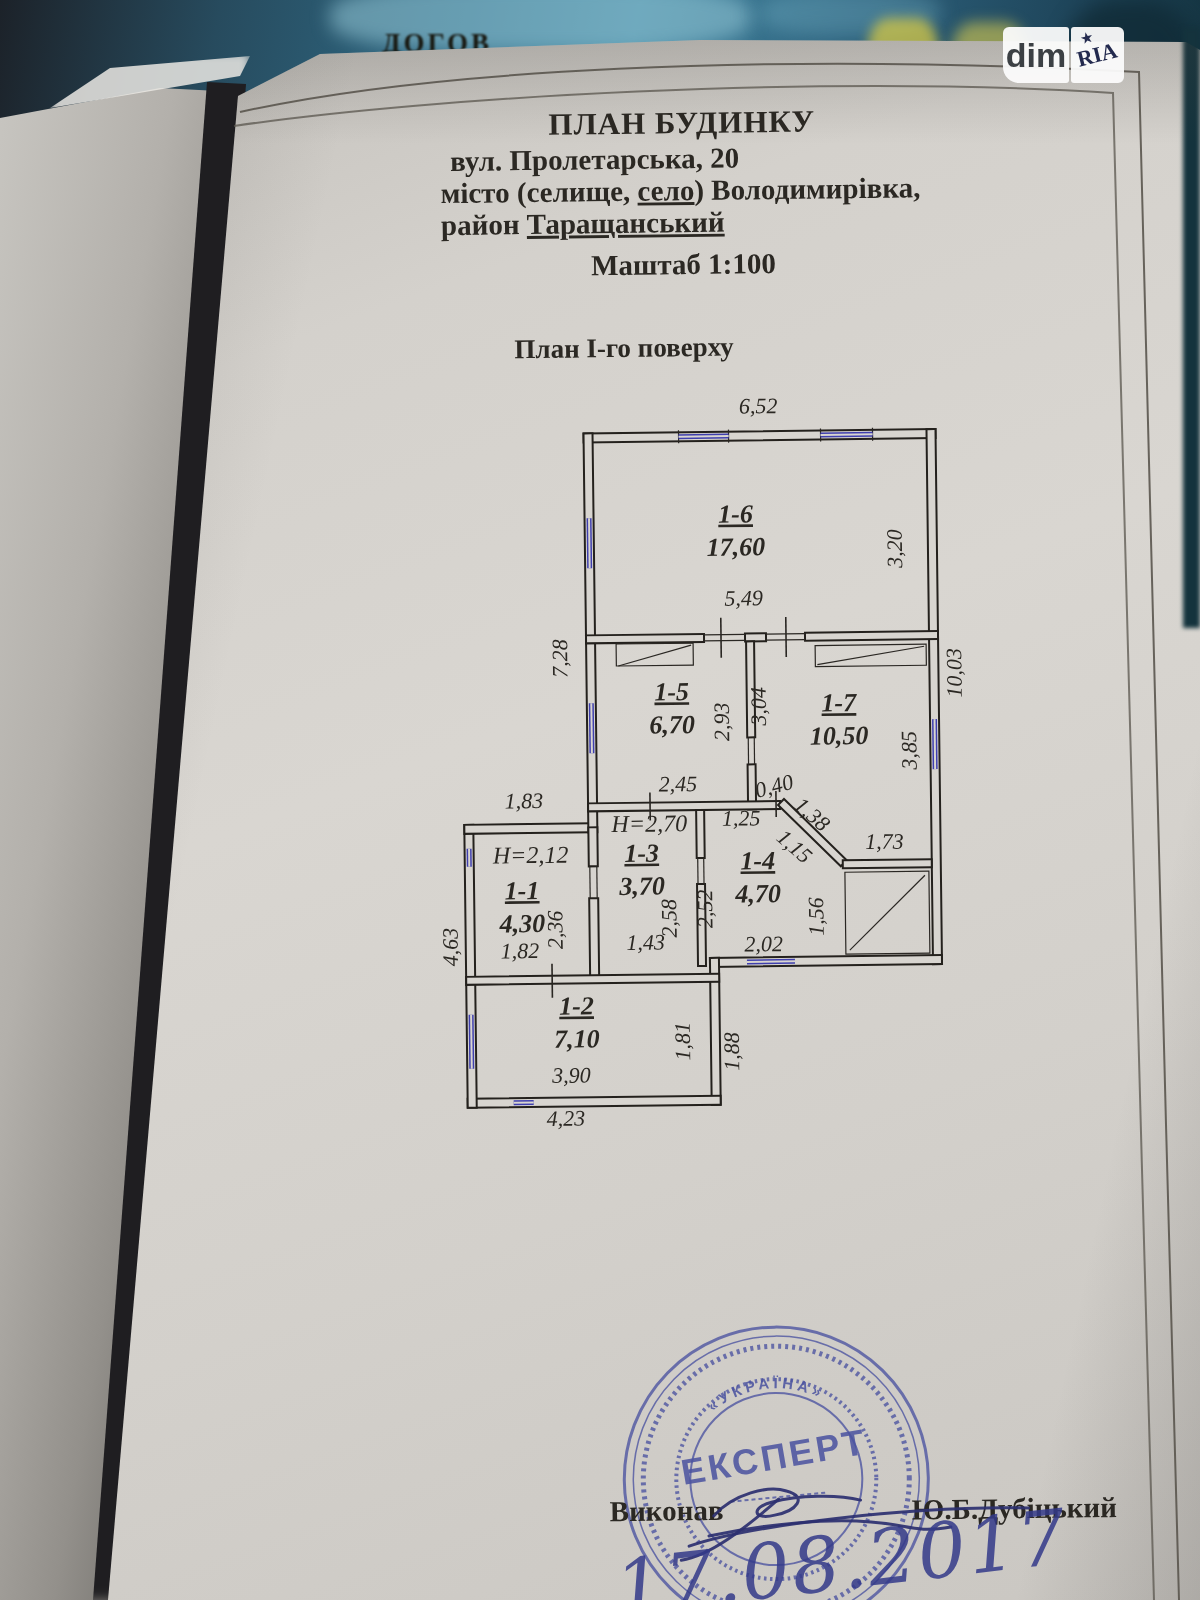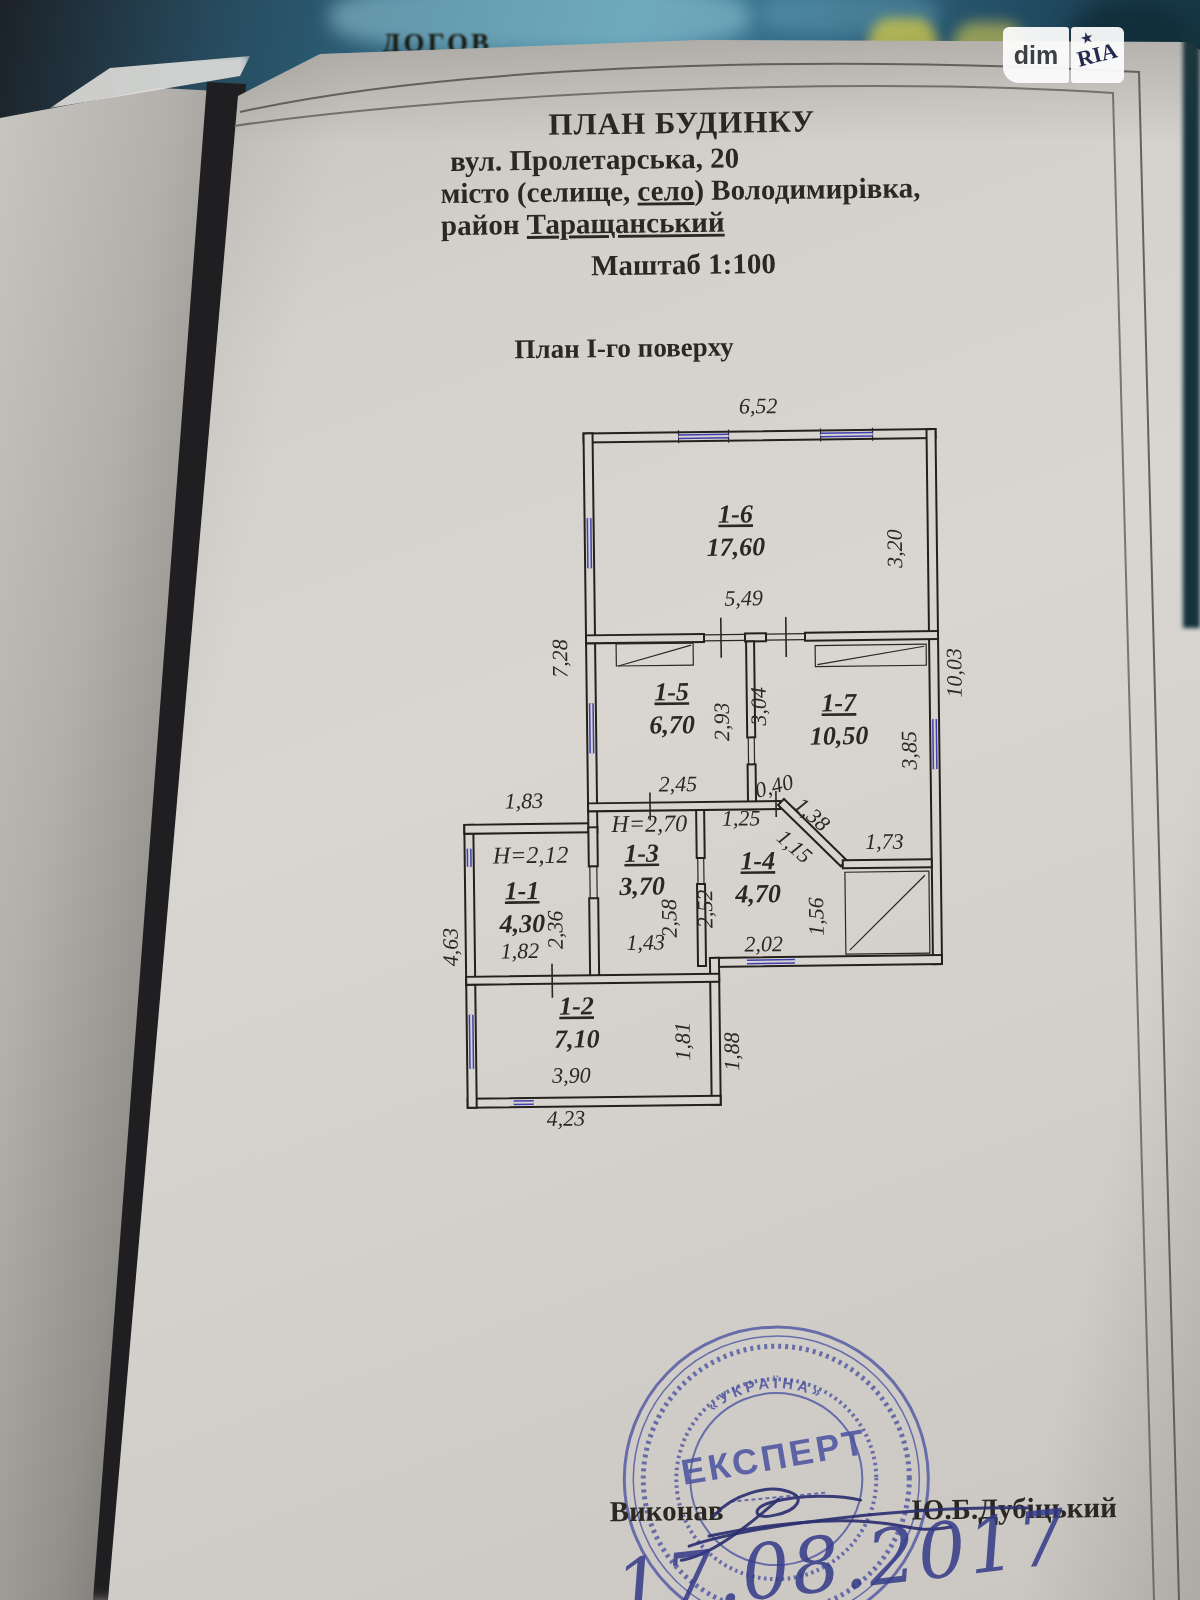--- a/index.html
+++ b/index.html
@@ -32,21 +32,21 @@
     background:
       linear-gradient(102deg,rgba(82,80,76,.45) 0%,rgba(82,80,76,.18) 9%,rgba(0,0,0,0) 24%),
       linear-gradient(to bottom,rgba(70,68,64,.30) 0%,rgba(0,0,0,0) 9%),
       linear-gradient(282deg,rgba(70,68,66,.22) 0%,rgba(0,0,0,0) 12%);
     clip-path:polygon(238px 96px,320px 54px,700px 40px,1186px 42px,1200px 50px,1200px 1600px,108px 1600px);}
   #teal-right{position:absolute;left:1183px;top:28px;width:17px;height:600px;background:#14333d;filter:blur(2px);}
   
   #watermark{position:absolute;left:1003px;top:27px;display:flex;z-index:30;}
   #wm-dim{width:66px;height:56px;background:rgba(252,252,252,.94);border-radius:6px 3px 3px 16px;
     display:flex;align-items:center;justify-content:center;
-    font-family:"Liberation Sans",sans-serif;font-weight:bold;font-size:25px;color:#3c4044;}
+    font-family:"Liberation Sans",sans-serif;font-weight:bold;font-size:34px;color:#3c4044;}
   #wm-ria{width:53px;height:56px;margin-left:2px;background:rgba(252,252,252,.94);border-radius:3px 6px 6px 3px;
     display:flex;align-items:center;justify-content:center;position:relative;}
   #wm-ria .ria-text{transform:rotate(-14deg);font-family:"Liberation Serif",serif;
     font-weight:bold;font-size:22px;color:#232a4e;letter-spacing:0;}
   #wm-ria .ria-star{position:absolute;left:9px;top:2px;color:#232a4e;font-size:15px;transform:rotate(-14deg);}
   
   #overlay{position:absolute;left:0;top:0;z-index:20;}
   text{fill:#2b2823;}
   .doc-title{font:bold 31px "Liberation Serif",serif;letter-spacing:1px;text-anchor:middle;}
   .doc-line{font:bold 29px "Liberation Serif",serif;}

